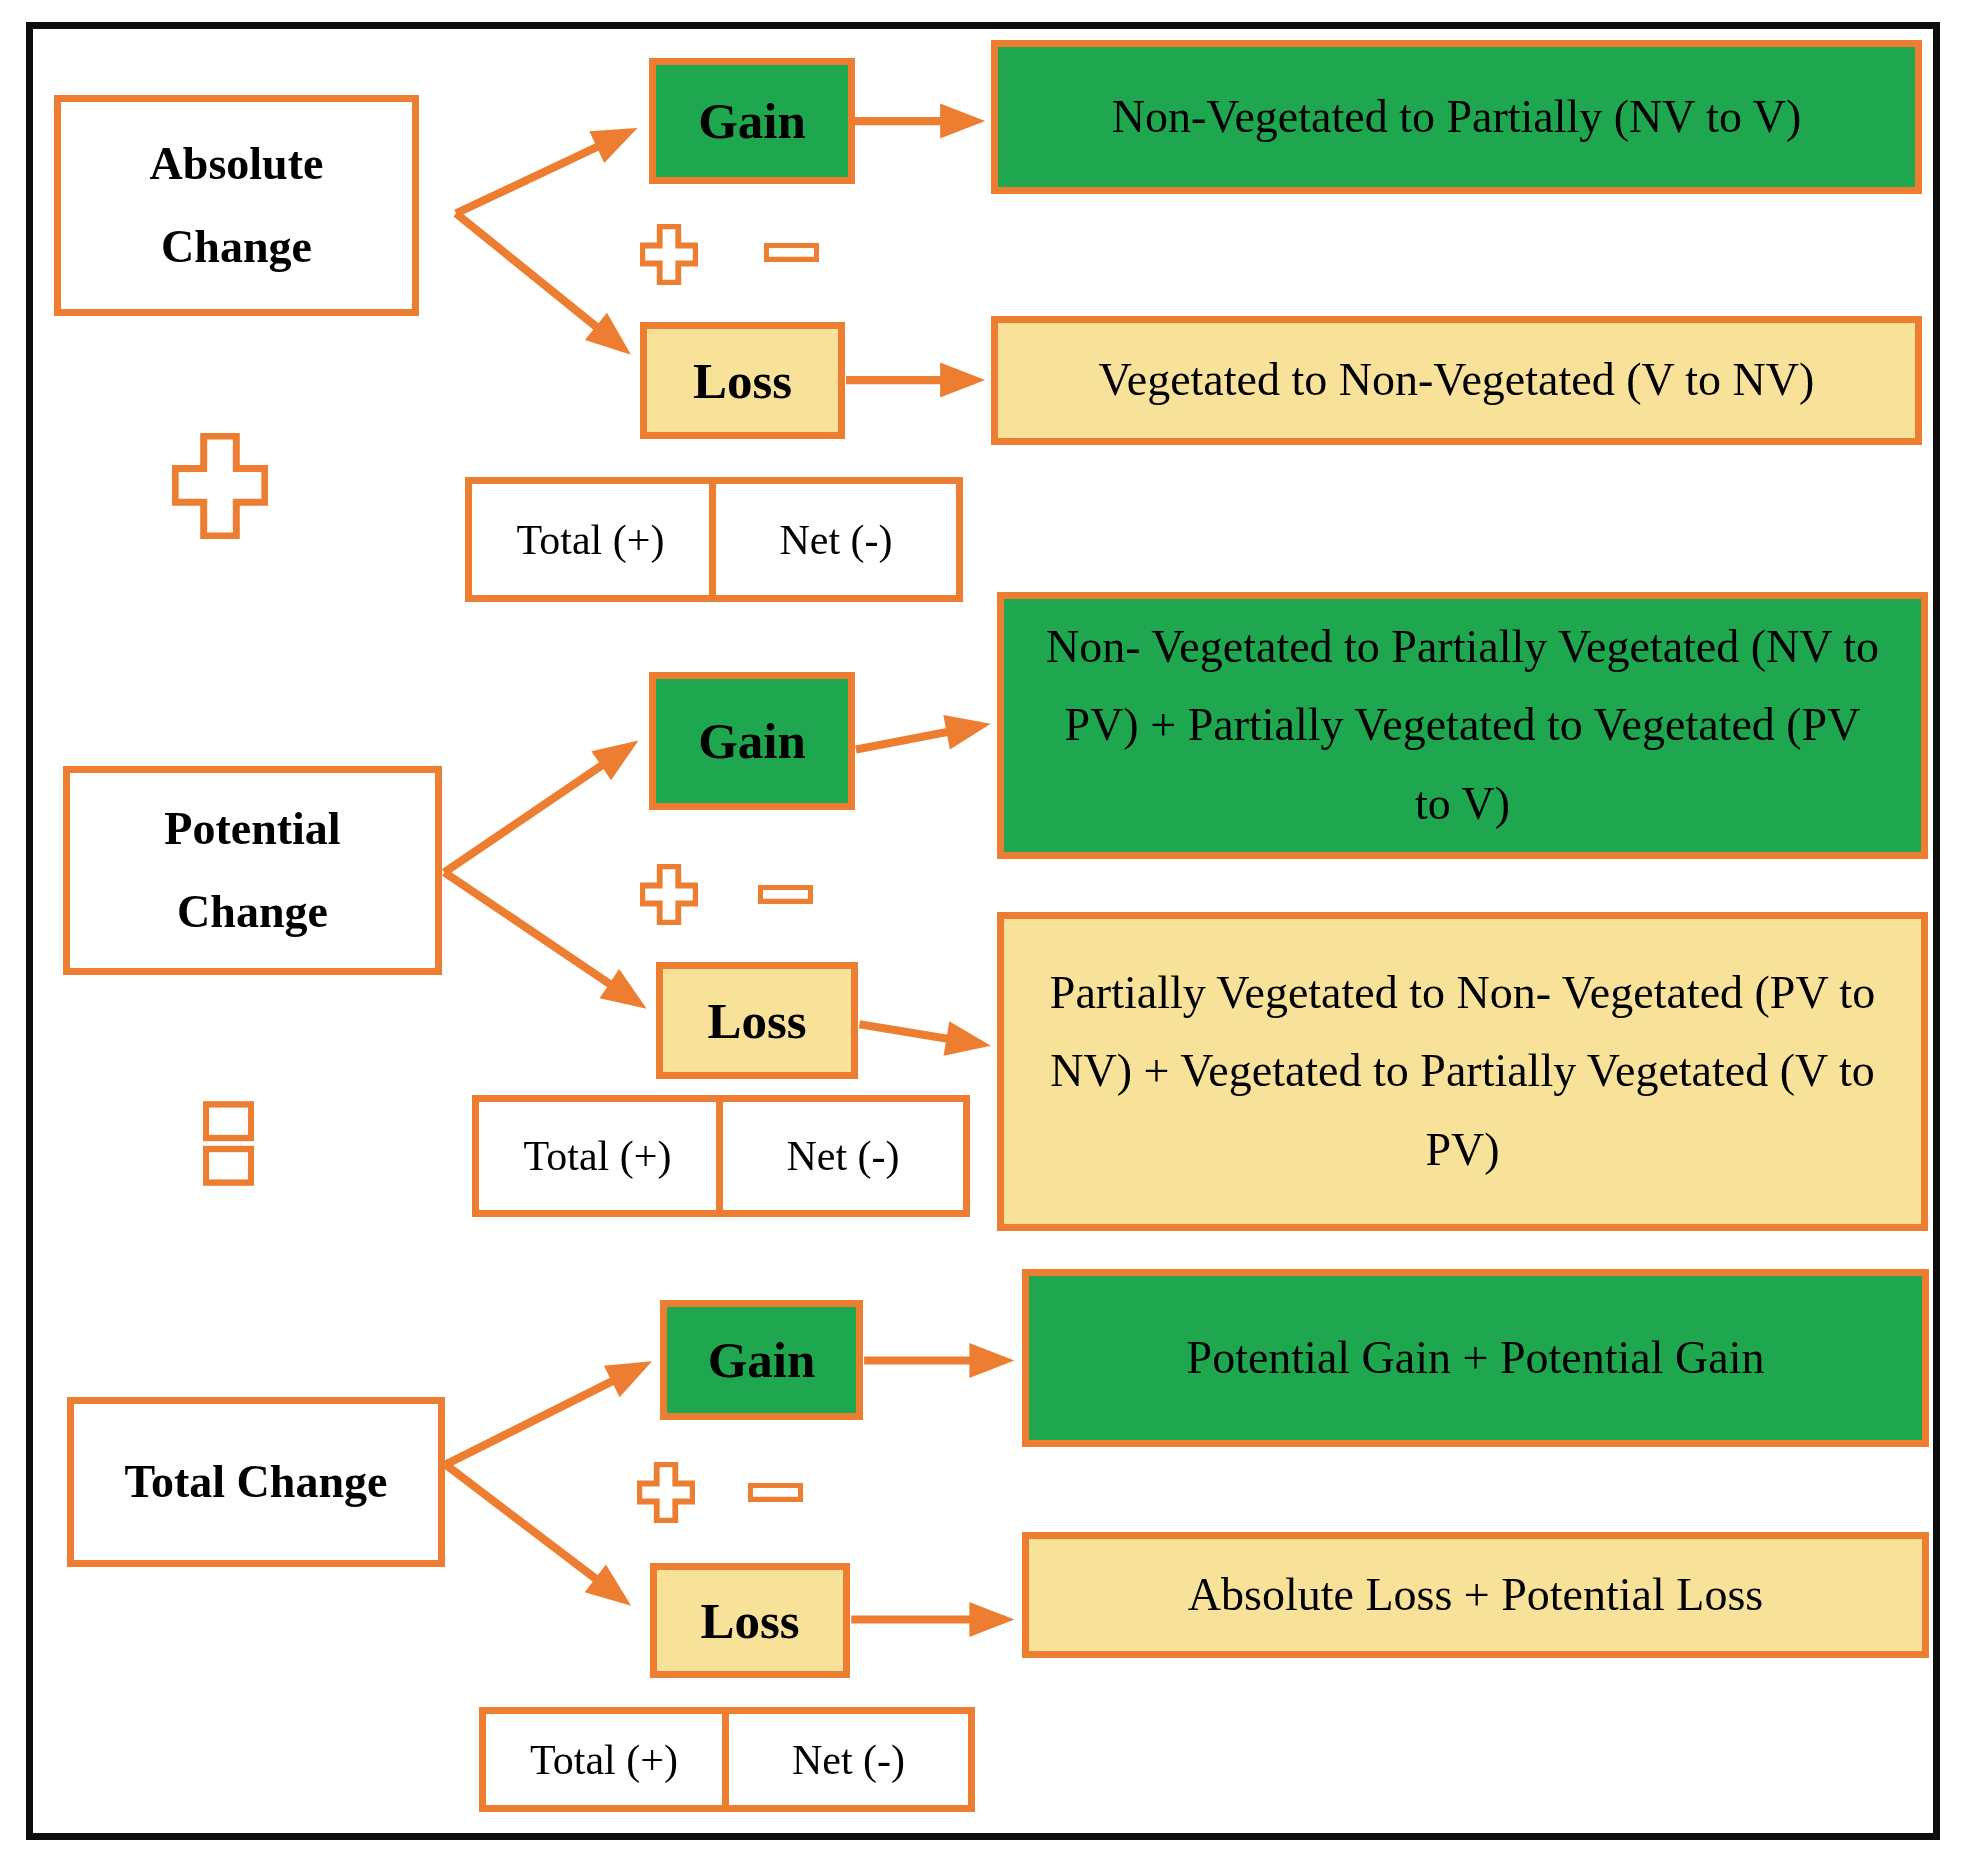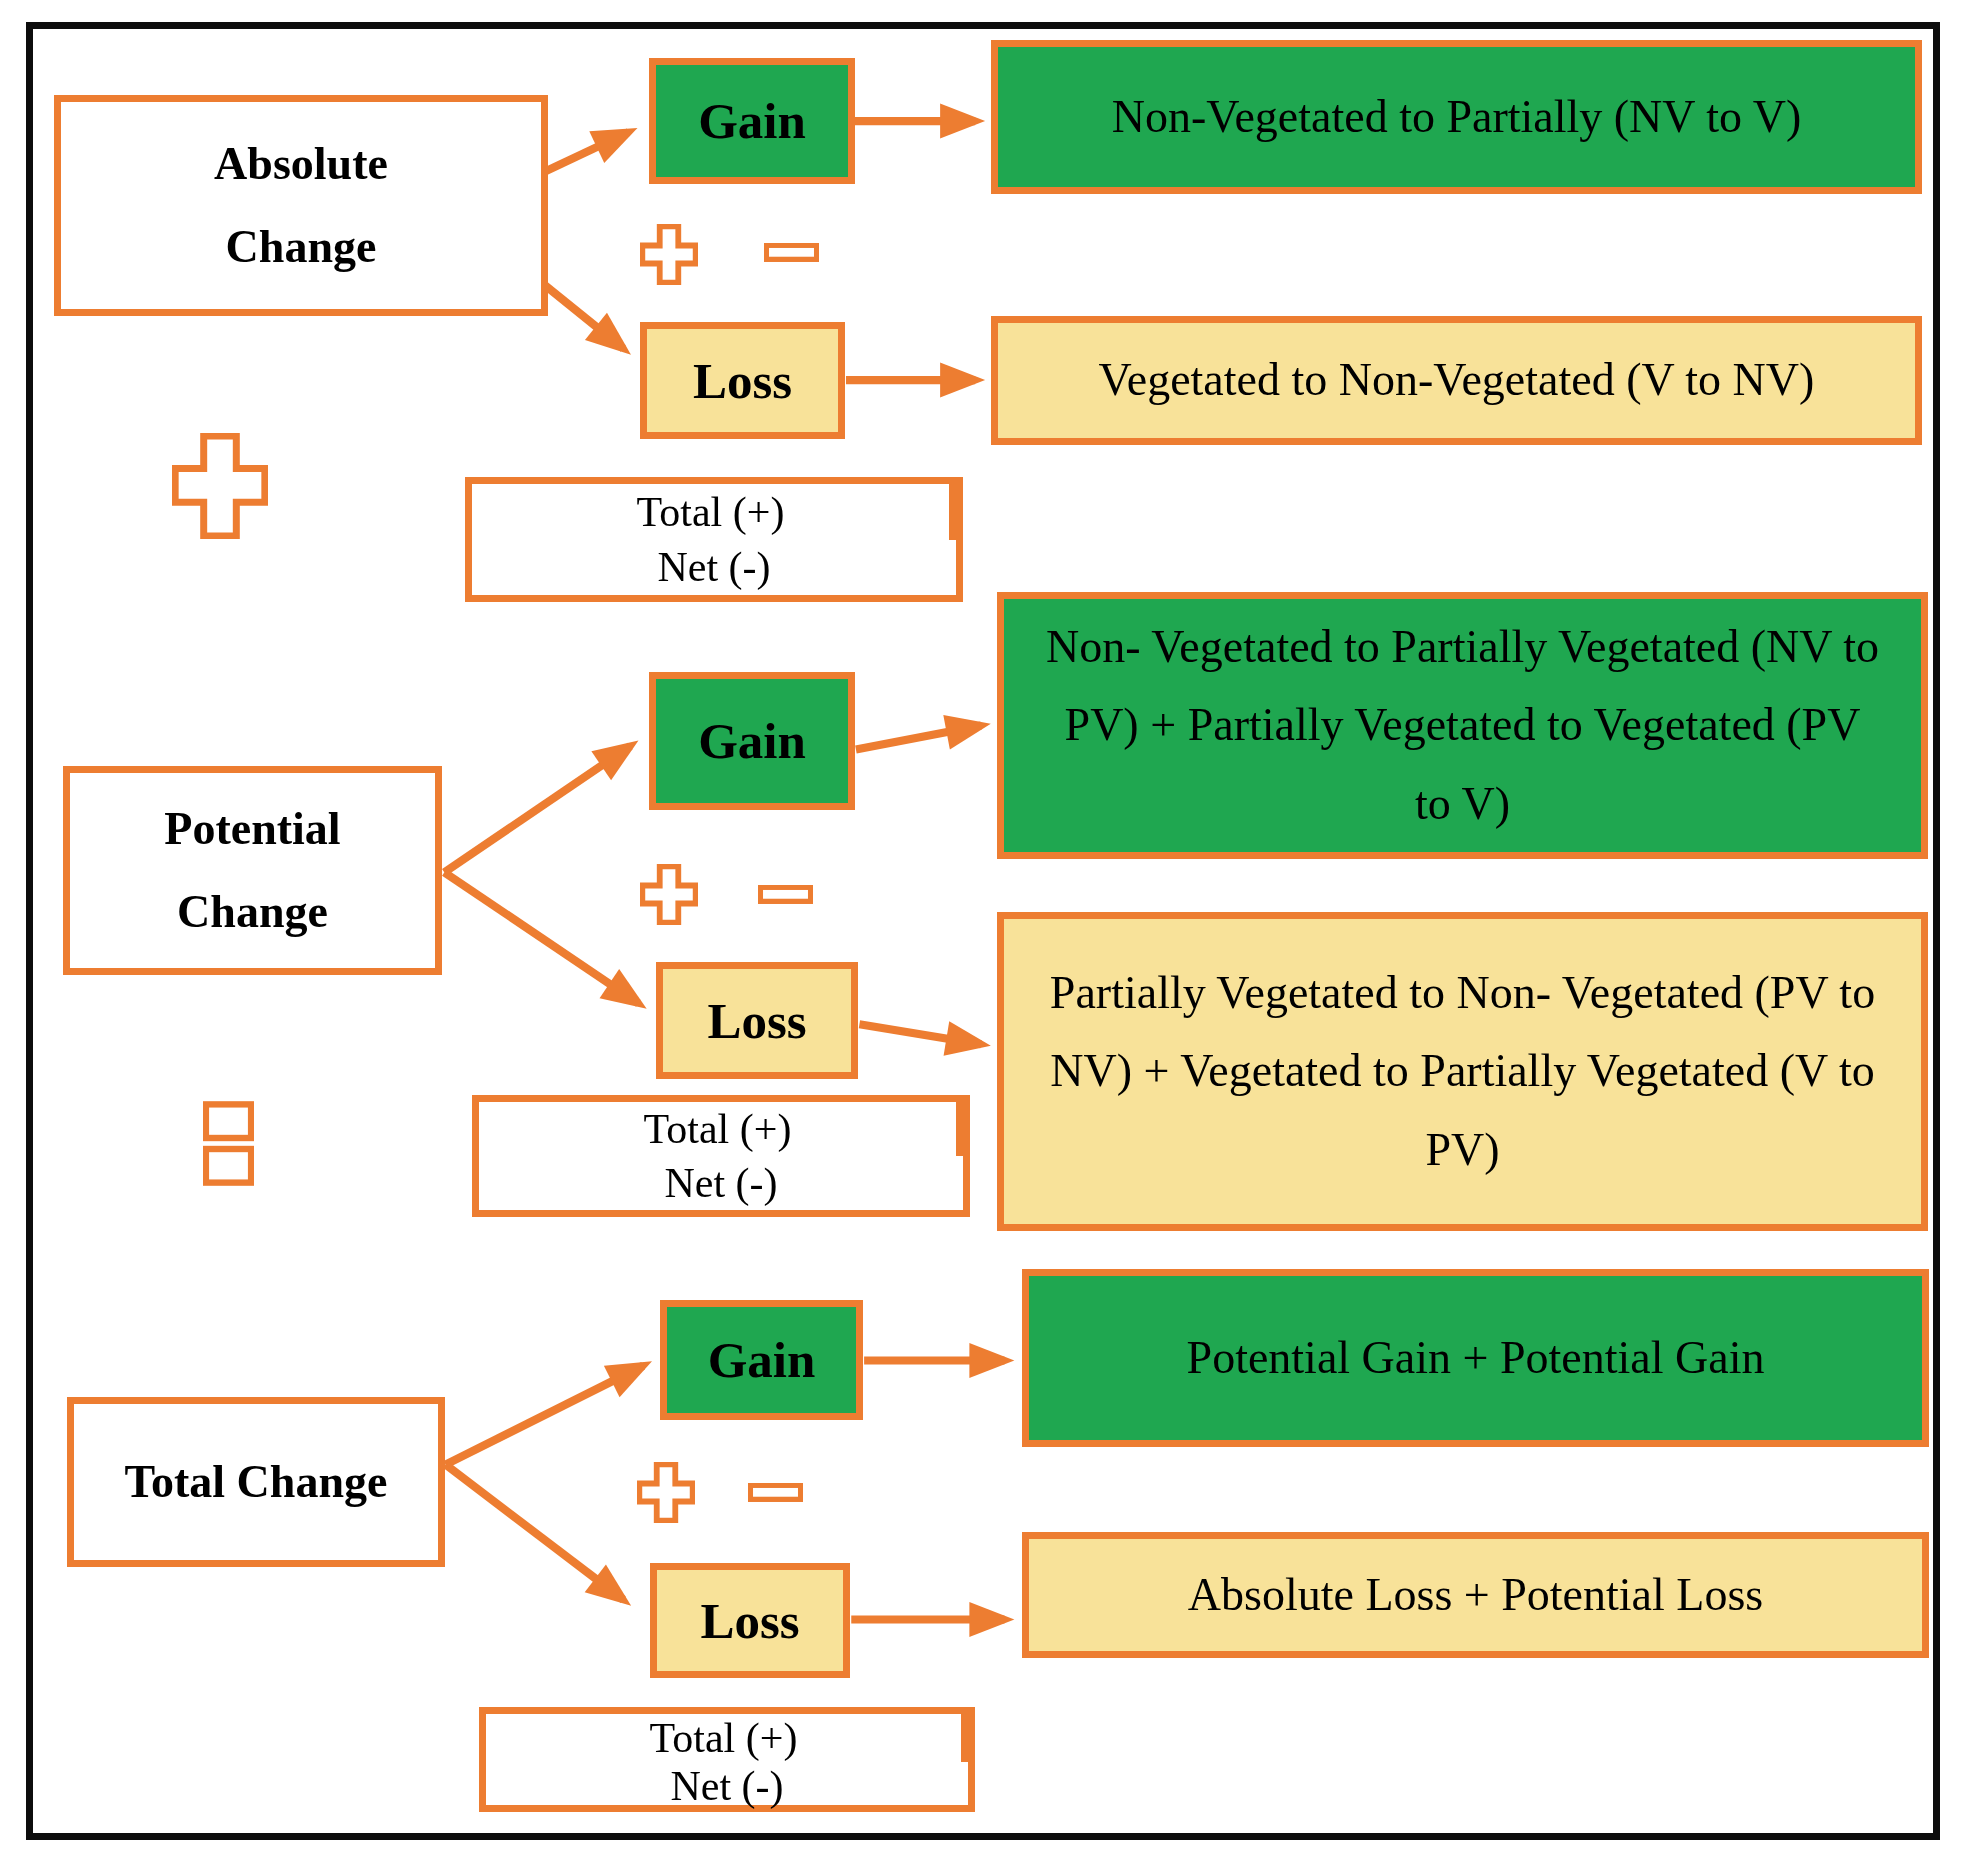--- a/index.html
+++ b/index.html
@@ -26,21 +26,21 @@
   .white-box { background: #fff; border: 7.6px solid #ED7D31; }
   .green-box { background: #1FA750; border: 7.6px solid #ED7D31; }
   .yellow-box { background: #F8E299; border: 7.6px solid #ED7D31; }
 
   .change-label { font-size: 46px; font-weight: bold; line-height: 1.8; }
   .change-label .inner { max-width: 281px; }
   .gl-label { font-size: 51px; font-weight: bold; }
   .target-text { font-size: 46px; line-height: 1.7; padding: 0 41px; }
 
   
-  .abs-box    { left: 54px;  top: 95px;  width: 494px;  height: 221px; align-items: center; }
+  .abs-box    { left: 54px;  top: 95px;  width: 365px;  height: 221px; align-items: center; }
   .gain1      { left: 649px; top: 58px;  width: 206px;  height: 126px; }
   .loss1      { left: 640px; top: 322px;  width: 205px;  height: 117px; }
   .green1     { left: 991px; top: 40px;   width: 931px; height: 154px; }
   .yellow1    { left: 991px; top: 316px;  width: 931px; height: 129px; }
 
   
   .pot-box    { left: 63px;  top: 766px; width: 379px;  height: 209px; }
   .gain2      { left: 649px; top: 672px; width: 206px;  height: 138px; }
   .loss2      { left: 656px; top: 962px; width: 202px;  height: 117px; }
   .green2     { left: 997px; top: 592px; width: 931px; height: 267px; }
@@ -50,21 +50,21 @@
   .tot-box    { left: 67px;  top: 1397px; width: 378px;  height: 170px; }
   .gain3      { left: 660px; top: 1300px; width: 203px;  height: 120px; }
   .loss3      { left: 650px; top: 1563px; width: 200px;  height: 115px; }
   .green3     { left: 1022px; top: 1269px; width: 907px; height: 178px; }
   .yellow3    { left: 1022px; top: 1532px; width: 907px; height: 126px; }
 
   
   .tn-table {
     position: absolute; box-sizing: border-box;
     background: #fff; border: 7.6px solid #ED7D31;
-    display: flex; flex-direction: column;
+    display: flex; flex-direction: row;
   }
   .tn-table .cell {
     box-sizing: border-box; flex: 1 1 50%;
     display: flex; align-items: center; justify-content: center;
     font-size: 42px;
   }
   .tn-table .cell.left { border-right: 7.6px solid #ED7D31; flex-basis: 50.8%; }
   .table1 { left: 465px; top: 477px;  width: 498px; height: 125px; }
   .table2 { left: 472px; top: 1095px; width: 498px; height: 122px; }
   .table3 { left: 479px; top: 1707px; width: 496px; height: 105px; }

